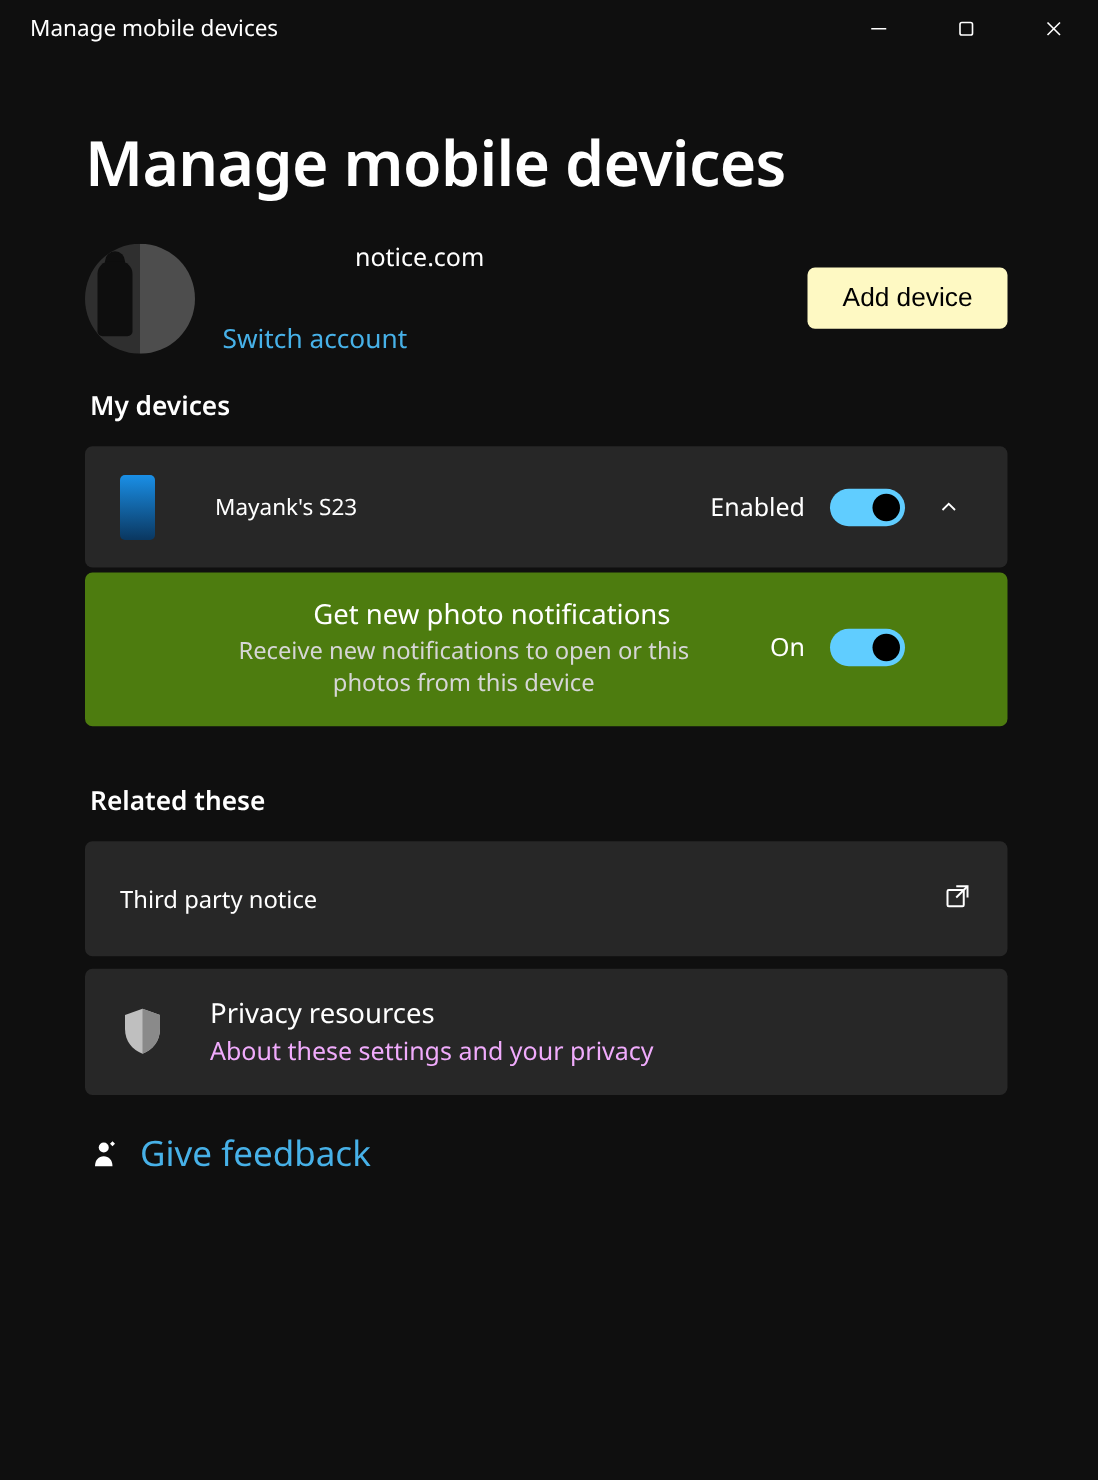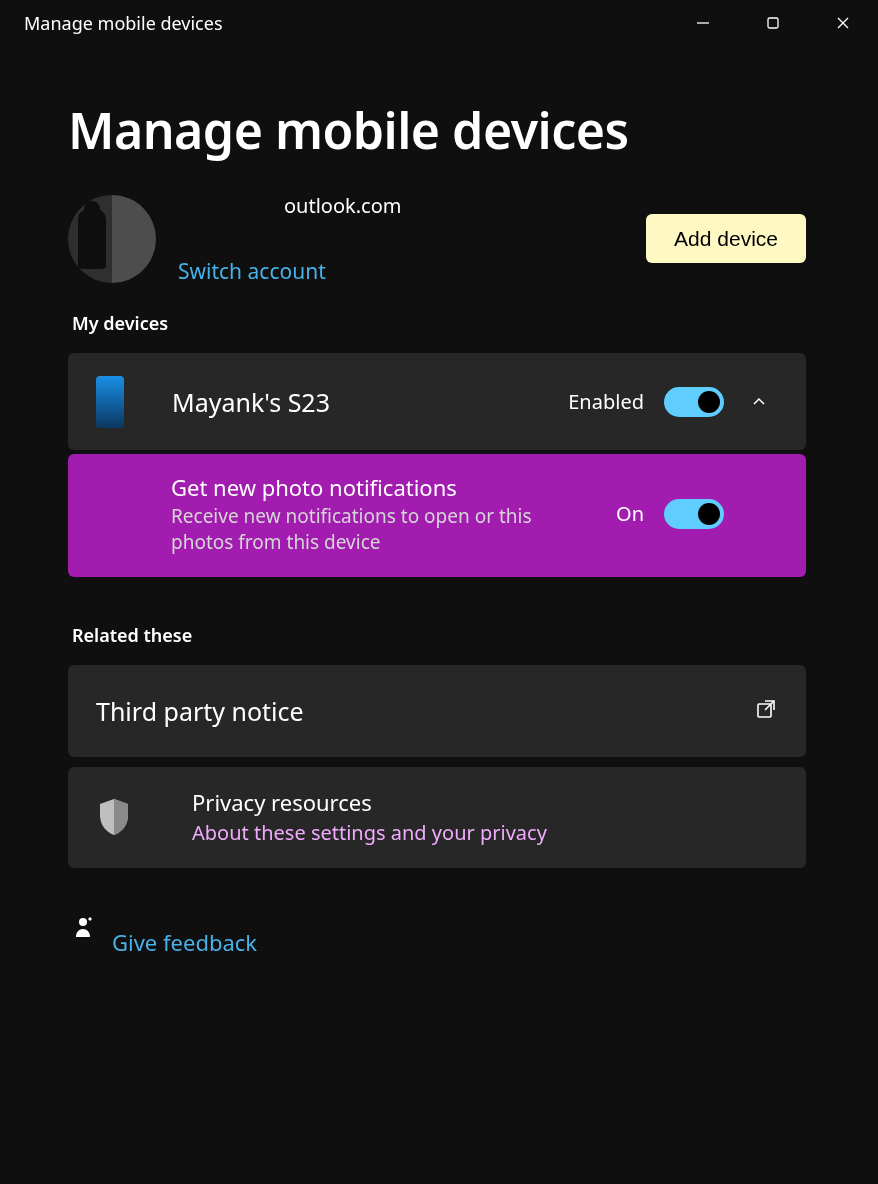--- a/index.html
+++ b/index.html
@@ -104,21 +104,21 @@
     font-weight: 400;
     border: none;
     border-radius: 6px;
     height: 49px;
     padding: 0 28px;
     cursor: pointer;
   }
 
   
   .section-heading {
-    font-size: 18px;
+    font-size: 21px;
     font-weight: 600;
     margin: 18px 0 18px 4px;
   }
 
   
   .card {
     background: #272727;
     border-radius: 6px;
     margin-bottom: 4px;
   }
@@ -129,21 +129,21 @@
     padding: 0 28px;
   }
   .phone-icon-wrap {
     width: 28px;
     height: 52px;
     border-radius: 4px;
     background: linear-gradient(180deg, #1a8fe6 0%, #0a3760 100%);
     flex-shrink: 0;
   }
   .device-name {
-    font-size: 25px;
+    font-size: 18px;
     margin-left: 48px;
     flex: 1;
   }
   .device-status {
     font-size: 20px;
     margin-right: 20px;
   }
   .toggle {
     width: 60px;
     height: 30px;
@@ -166,25 +166,26 @@
     width: 38px;
     display: flex;
     align-items: center;
     justify-content: center;
     margin-left: 16px;
     cursor: pointer;
   }
   .chevron { stroke: #ffffff; fill: none; stroke-width: 1.5; }
 
   .sub-card {
-    background: #a21caf;
+    background: #4d7c0f;
     border-radius: 6px;
     padding: 18px 28px 22px 28px;
     display: flex;
     align-items: center;
+    text-align: center;
   }
   .sub-text {
     margin-left: 75px;
     flex: 1;
   }
   .sub-title {
     font-size: 22px;
     margin-bottom: 2px;
   }
   .sub-desc {
@@ -199,52 +200,50 @@
     background: #272727;
     border-radius: 6px;
     height: 92px;
     display: flex;
     align-items: center;
     padding: 0 28px;
     margin-bottom: 10px;
     cursor: pointer;
   }
   .link-card .label {
-    font-size: 25px;
+    font-size: 19px;
     flex: 1;
   }
   .openext-icon { color: #ffffff; }
 
   .privacy-card {
     background: #272727;
     border-radius: 6px;
     display: flex;
     align-items: center;
     padding: 20px 28px 22px 28px;
     margin-bottom: 10px;
-    gap: 24px;
   }
   .shield-wrap { width: 36px; display:flex; justify-content:center; }
   .privacy-text { margin-left: 36px; }
   .privacy-title { font-size: 22px; margin-bottom: 2px; }
   .privacy-link { font-size: 20px; color: #f0abfc; cursor: pointer; }
 
   .feedback-row {
     display: flex;
     align-items: center;
     margin-top: 28px;
     margin-left: 4px;
     cursor: pointer;
   }
   .feedback-icon-wrap { width: 26px; display:flex; justify-content:center; }
   .feedback-label {
-    font-size: 22px;
+    font-size: 28px;
     color: #47b1e8;
     margin-left: 14px;
-    margin-top: 31px;
   }
 </style>
 </head>
 <body>
 
 <div class="titlebar">
   <div class="titlebar-title">Manage mobile devices</div>
   <div class="win-controls">
     <div class="win-btn">
       <svg width="14" height="14" viewBox="0 0 14 14">
@@ -269,21 +268,21 @@
   <h1 class="page-title">Manage mobile devices</h1>
 
   <div class="account-row">
     <div class="avatar">
       <div class="avatar-left"></div>
       <div class="avatar-right"></div>
       <div class="avatar-head"></div>
       <div class="avatar-figure"></div>
     </div>
     <div class="account-info">
-      <div class="account-email">outlook.com</div>
+      <div class="account-email">notice.com</div>
       <div class="switch-link">Switch account</div>
     </div>
     <button class="add-device-btn">Add device</button>
   </div>
 
   <div class="section-heading">My devices</div>
 
   <div class="card device-header">
     <div class="phone-icon-wrap"></div>
     <div class="device-name">Mayank's S23</div>

